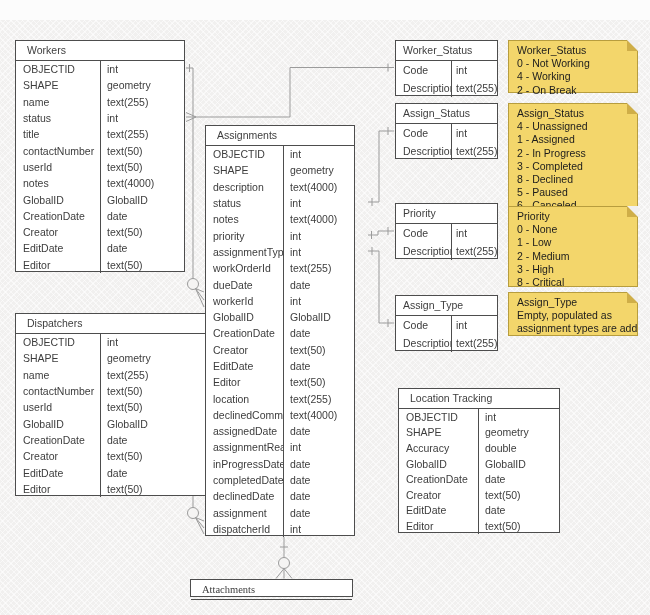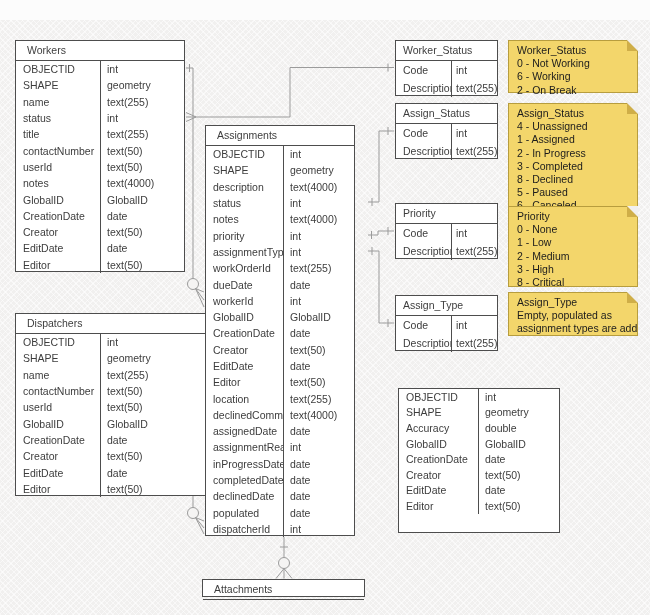--- a/index.html
+++ b/index.html
@@ -338,21 +338,21 @@
           <span class="f-name">completedDate</span>
           <span class="f-type">date</span>
         </div>
 
         <div class="t-row">
           <span class="f-name">declinedDate</span>
           <span class="f-type">date</span>
         </div>
 
         <div class="t-row">
-          <span class="f-name">populated</span>
+          <span class="f-name">assignment</span>
           <span class="f-type">date</span>
         </div>
 
         <div class="t-row">
           <span class="f-name">dispatcherId</span>
           <span class="f-type">int</span>
         </div>
       </div>
   </div>
 
@@ -414,20 +414,21 @@
         </div>
 
         <div class="t-row">
           <span class="f-name">Description</span>
           <span class="f-type" style="padding-left:4px;">text(255)</span>
         </div>
       </div>
   </div>
 
   <div class="etable" style="left:398px;top:368px;width:162px;height:145px;">
+    <div class="t-header">Location Tracking</div>
     <div class="t-rows" style="--col:80px;--rowh:15.6px;">
 
         <div class="t-row">
           <span class="f-name">OBJECTID</span>
           <span class="f-type">int</span>
         </div>
 
         <div class="t-row">
           <span class="f-name">SHAPE</span>
           <span class="f-type">geometry</span>
@@ -458,32 +459,32 @@
           <span class="f-type">date</span>
         </div>
 
         <div class="t-row">
           <span class="f-name">Editor</span>
           <span class="f-type">text(50)</span>
         </div>
       </div>
   </div>
 
-  <div class="etable" style="left:202px;top:559px;width:163px;height:18px;">
+  <div class="etable" style="left:190px;top:559px;width:163px;height:18px;font-family:Liberation Serif, serif;">
     <div class="t-header">Attachments</div>
     <div class="empty-row"></div>
   </div>
 
   <div class="note" style="left:508px;top:20px;width:130px;height:53px;">
     <div class="fold"></div>
     <div>
 
     <div class="note-line">Worker_Status</div>
         <div class="note-line">0 - Not Working</div>
-        <div class="note-line">6 - Working</div>
+        <div class="note-line">4 - Working</div>
         <div class="note-line">2 - On Break</div>
       </div>
   </div>
 
   <div class="note" style="left:508px;top:83px;width:130px;height:107px;">
     <div class="fold"></div>
     <div>
 
     <div class="note-line">Assign_Status</div>
         <div class="note-line">4 - Unassigned</div>

